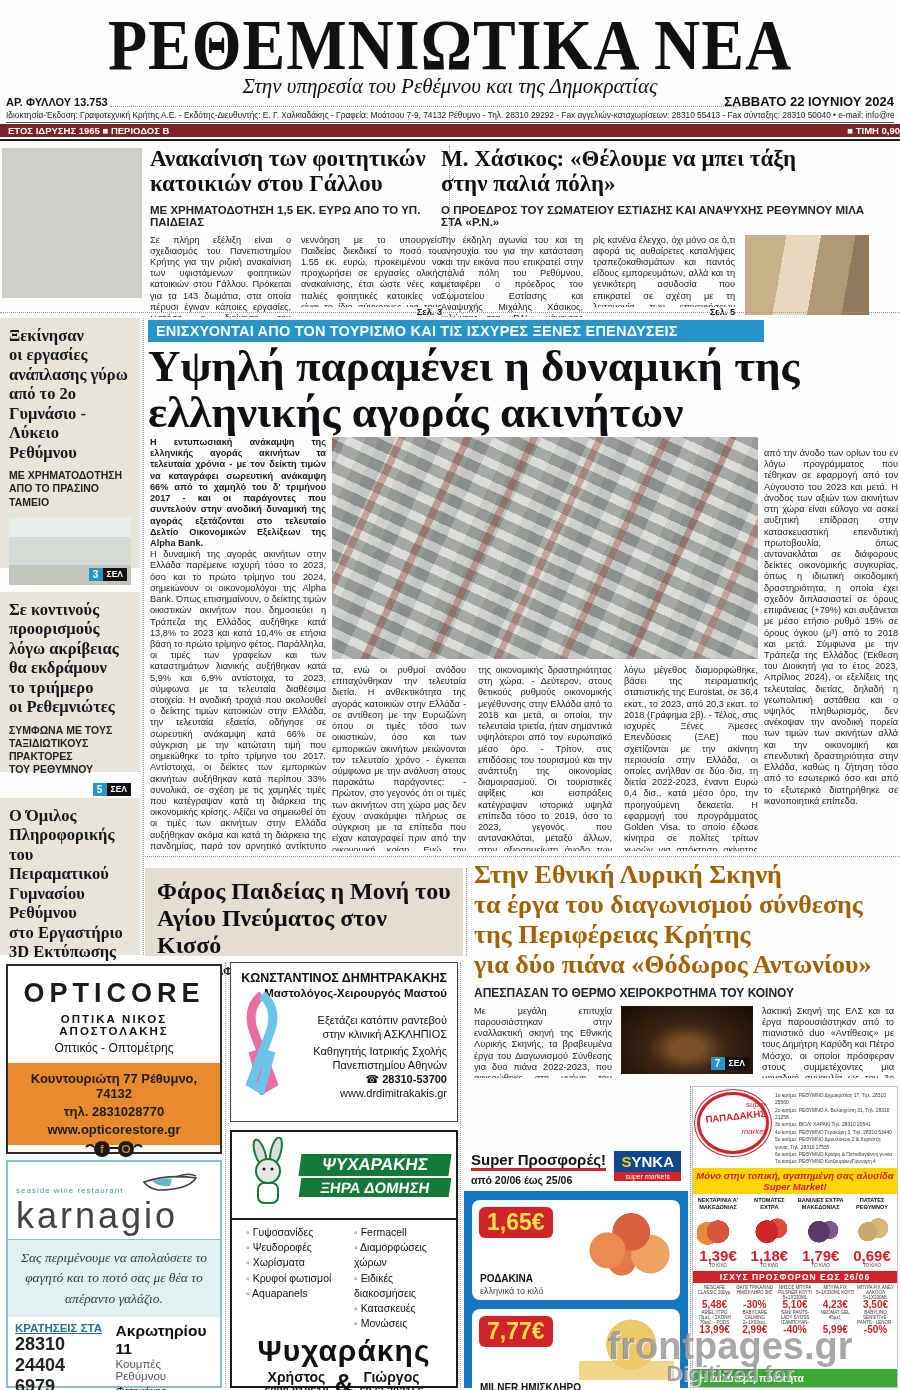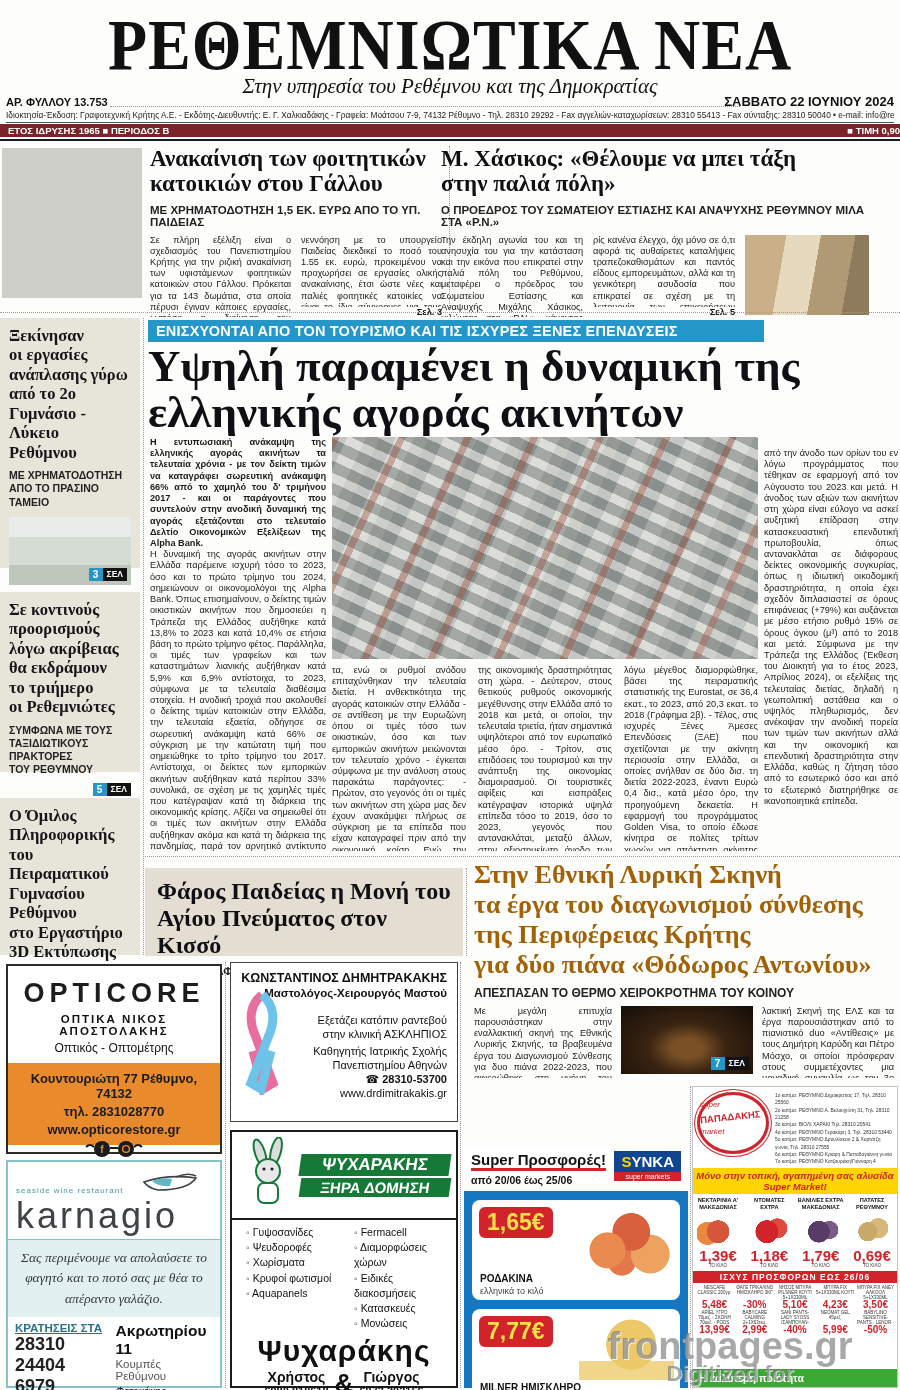--- a/index.html
+++ b/index.html
@@ -83,21 +83,21 @@
   .synka .logosub{background:#d1232a;color:#fff;font-size:7px;padding:1px 2px;}
   .synka .card{background:#fff;border-radius:8px;margin:9px 8px;padding:7px;position:relative;height:86px;}
   .synka .price{background:#d1232a;color:#fde047;font-weight:bold;font-size:23px;border-radius:6px;padding:2px 8px;display:inline-block;}
   .synka .pname{font-weight:bold;font-size:10px;position:absolute;left:8px;bottom:16px;}
   .synka .pdesc{font-size:9px;color:#444;position:absolute;left:8px;bottom:4px;}
   .synka .pimg{position:absolute;right:6px;top:6px;width:95px;height:74px;}
   .img-peach{background:radial-gradient(circle at 30% 60%,#e98a4f 0 22%,rgba(0,0,0,0) 23%),radial-gradient(circle at 55% 35%,#d9603d 0 26%,rgba(0,0,0,0) 27%),radial-gradient(circle at 75% 65%,#eda35f 0 22%,rgba(0,0,0,0) 23%),radial-gradient(circle at 45% 75%,#e5784a 0 18%,rgba(0,0,0,0) 19%);}
   .img-cheese{background:radial-gradient(circle at 55% 40%,#ecc869 0 36%,rgba(0,0,0,0) 37%),linear-gradient(rgba(0,0,0,0) 0 62%,#f0d68a 62% 88%,rgba(0,0,0,0) 88%);}
   
   .papa{border:1px solid #c4c4c4;background:#fff;}
-  .papa .stamp{width:66px;height:56px;border:3px solid #d1232a;border-radius:50%;position:relative;color:#d1232a;text-align:left;box-shadow:0 0 0 2px #fff,0 0 0 3px #d1232a;}
+  .papa .stamp{width:66px;height:56px;border:3px solid #d1232a;border-radius:50%;position:relative;color:#d1232a;text-align:right;box-shadow:0 0 0 2px #fff,0 0 0 3px #d1232a;}
   .papa .stamp .sup{font-size:8px;font-style:italic;margin-top:5px;}
   .papa .stamp .nm{font-size:9.5px;font-weight:bold;transform:rotate(-6deg);margin-top:2px;}
   .papa .stores{font-size:4.9px;line-height:1.5;color:#333;}
   .papa .yellow{background:#ffd400;color:#d1232a;font-weight:bold;font-style:italic;font-size:9.5px;text-align:center;padding:2px 1px;}
   .papa .prod{width:23%;text-align:center;}
   .papa .prod .nm{font-weight:bold;font-size:5.6px;line-height:1.25;height:15px;overflow:hidden;}
   .papa .prod .im{height:34px;margin:1px 2px;}
   .papa .prod .pr{color:#d1232a;font-weight:bold;font-size:15px;line-height:1;}
   .papa .prod .un{font-size:4.5px;color:#333;}
   .papa .redband{background:#d1232a;color:#fff;font-weight:bold;font-size:8.5px;text-align:center;letter-spacing:1px;padding:1px 0;}

